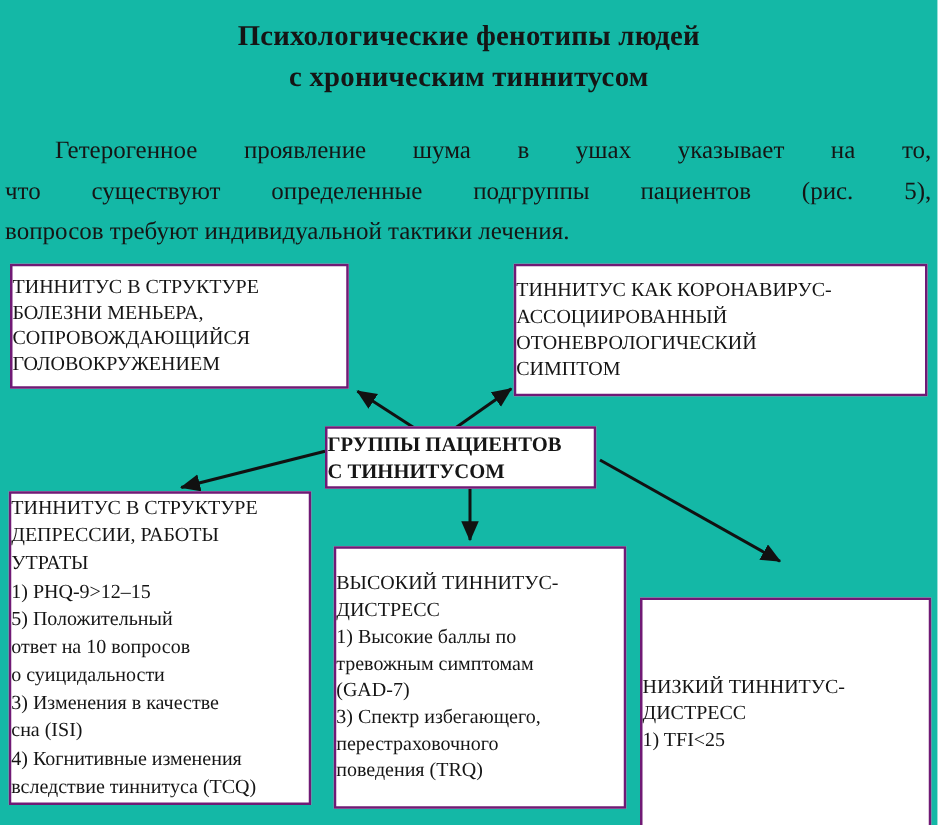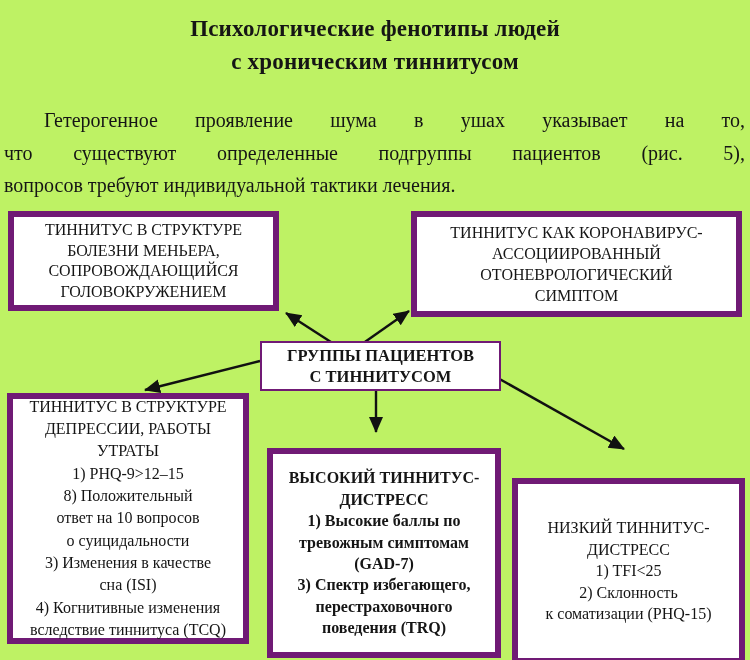--- a/index.html
+++ b/index.html
@@ -5,21 +5,21 @@
   * { margin: 0; padding: 0; box-sizing: border-box; }
   html, body { background: #ffffff; }
   body {
     font-family: "Liberation Serif", "DejaVu Serif", serif;
     color: #151515;
   }
   .page {
     position: relative;
     width: 750px;
     height: 660px;
-    background: #bef264;
+    background: #14b8a6;
     overflow: hidden;
   }
   
   .title {
     padding-top: 12px;
     text-align: center;
     font-size: 23px;
     font-weight: 700;
     line-height: 33px;
     white-space: pre-line;
@@ -30,36 +30,35 @@
     margin: 26px 5px 0 4px;
     font-size: 20px;
     line-height: 32.5px;
   }
   .para-line { white-space: normal; }
   .para-line.justify { text-align: justify; text-align-last: justify; }
   .para-line.indent { text-indent: 40px; }
   
   .box {
     position: absolute;
-    border: 6px solid #701a75;
+    border: 2px solid #701a75;
     background: #ffffff;
     display: flex;
     align-items: center;
     justify-content: center;
-    text-align: center;
     font-size: 16px;
   }
   .box-content { width: 100%; }
   .box-heading, .box-item { white-space: pre-line; }
   .box-meniere    { left: 8px;   top: 211px; width: 271px; height: 100px; line-height: 20.5px; }
   .box-covid      { left: 411px; top: 211px; width: 331px; height: 106px; line-height: 21px; }
-  .box-groups     { left: 260px; top: 341px; width: 241px; height: 50px;
+  .box-groups     { left: 260px; top: 341px; width: 217px; height: 50px;
                     border-width: 2.5px; font-weight: 700; font-size: 16.5px; line-height: 21px; }
   .box-depression { left: 7px;   top: 393px; width: 242px; height: 251px; line-height: 22.3px; }
-  .box-high       { left: 267px; top: 448px; width: 234px; height: 210px; line-height: 21.4px; font-weight: bold; }
+  .box-high       { left: 267px; top: 437px; width: 234px; height: 210px; line-height: 21.4px; }
   .box-low        { left: 512px; top: 454px; width: 233px; height: 186px; line-height: 21.5px; margin-top: 24px; }
   
   .arrows {
     position: absolute;
     left: 0; top: 0;
     width: 750px; height: 660px;
     pointer-events: none;
   }
   .arrow { stroke: #111111; stroke-width: 2.4; }
 </style>
@@ -114,21 +113,21 @@
 С ТИННИТУСОМ</div>
     </div>
   </div>
 
   <div class="box box-depression">
     <div class="box-content">
       <div class="box-heading">ТИННИТУС В СТРУКТУРЕ
 ДЕПРЕССИИ, РАБОТЫ
 УТРАТЫ</div>
       <div class="box-item">1) PHQ-9&gt;12–15</div>
-      <div class="box-item">8) Положительный
+      <div class="box-item">5) Положительный
 ответ на 10 вопросов
 о суицидальности</div>
       <div class="box-item">3) Изменения в качестве
 сна (ISI)</div>
       <div class="box-item">4) Когнитивные изменения
 вследствие тиннитуса (TCQ)</div>
     </div>
   </div>
 
   <div class="box box-high">
@@ -142,18 +141,16 @@
 перестраховочного
 поведения (TRQ)</div>
     </div>
   </div>
 
   <div class="box box-low">
     <div class="box-content">
       <div class="box-heading">НИЗКИЙ ТИННИТУС-
 ДИСТРЕСС</div>
       <div class="box-item">1) TFI&lt;25</div>
-      <div class="box-item">2) Склонность
-к соматизации (PHQ-15)</div>
     </div>
   </div>
 
 </div>
 
 </body></html>

